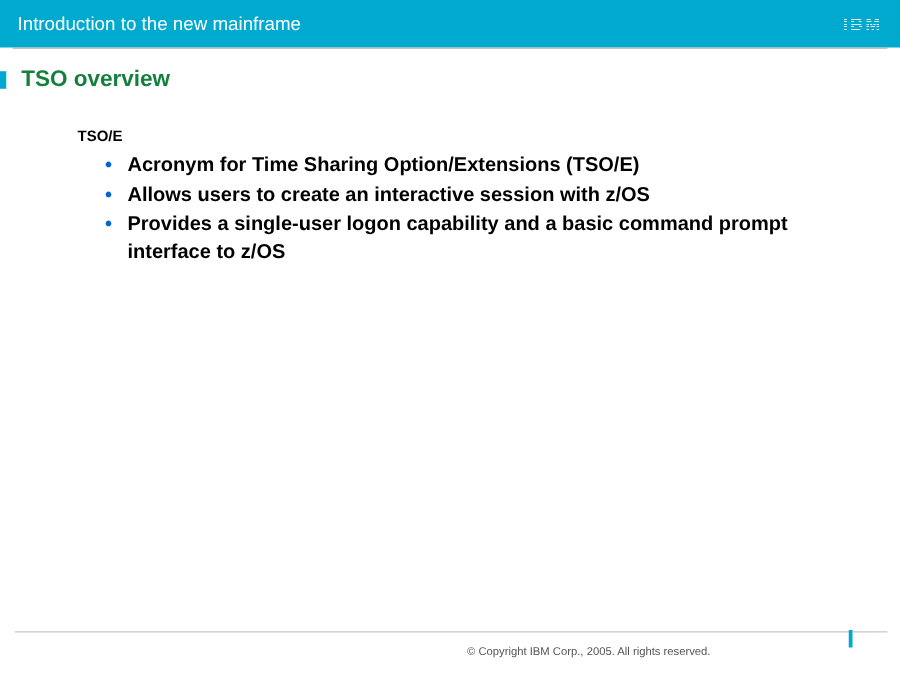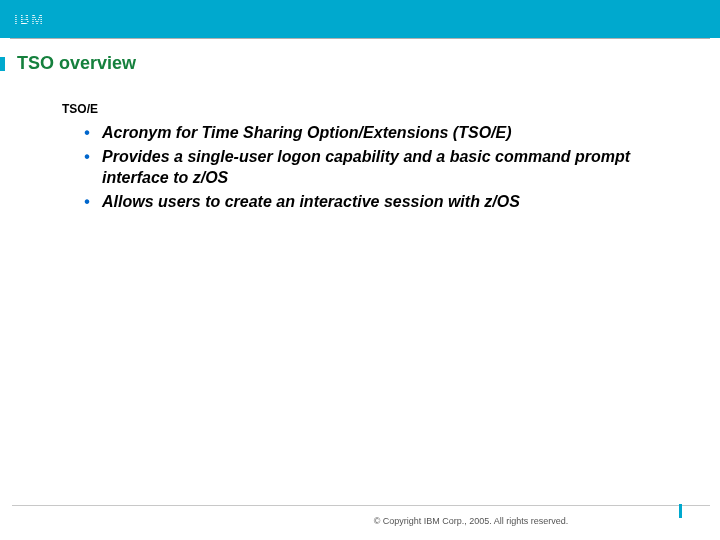--- a/index.html
+++ b/index.html
@@ -21,21 +21,21 @@
     padding: 0 14px 0 14px;
   }
   .header-title {
     color: #ffffff;
     font-size: 15px;
     font-weight: normal;
   }
   .ibm-logo {
     color: #ffffff;
     font-family: "Arial Black", Arial, sans-serif;
-    font-weight: 400;
+    font-weight: 700;
     font-size: 14px;
     letter-spacing: 2px;
     position: relative;
   }
   .ibm-logo::after {
     content: "";
     position: absolute;
     left: 0; top: 0; right: 0; bottom: 0;
     background: repeating-linear-gradient(
       to bottom,
@@ -74,21 +74,20 @@
   }
   .sub-heading {
     font-size: 12px;
     font-weight: bold;
     color: #000000;
     margin-bottom: 6px;
   }
   ul.bullets {
     list-style: none;
     padding-left: 22px;
-    font-style: italic;
   }
   ul.bullets li {
     position: relative;
     font-size: 16px;
     font-weight: bold;
     color: #000000;
     line-height: 1.35;
     margin-bottom: 2px;
     padding-left: 18px;
   }
@@ -125,35 +124,36 @@
     bottom: 8px;
     width: 3px;
     height: 14px;
     background: #00a9ce;
   }
 </style>
 </head>
 <body>
 
 <div class="header-bar">
+  <span class="header-title">Introduction to the new mainframe</span>
   <span class="ibm-logo">IBM</span>
 </div>
 <div class="header-divider"></div>
 
 <div class="slide-title-region">
   <div class="accent-tick"></div>
   <div class="slide-title">TSO overview</div>
 </div>
 
 <div class="content">
   <div class="sub-heading">TSO/E</div>
   <ul class="bullets">
     <li>Acronym for Time Sharing Option/Extensions (TSO/E)</li>
+    <li>Allows users to create an interactive session with z/OS</li>
     <li>Provides a single-user logon capability and a basic command prompt interface to z/OS</li>
-    <li>Allows users to create an interactive session with z/OS</li>
   </ul>
 </div>
 
 <div class="footer">
   <div class="footer-rule"></div>
   <div class="copyright">© Copyright IBM Corp., 2005. All rights reserved.</div>
   <div class="footer-tick"></div>
 </div>
 
 </body></html>

